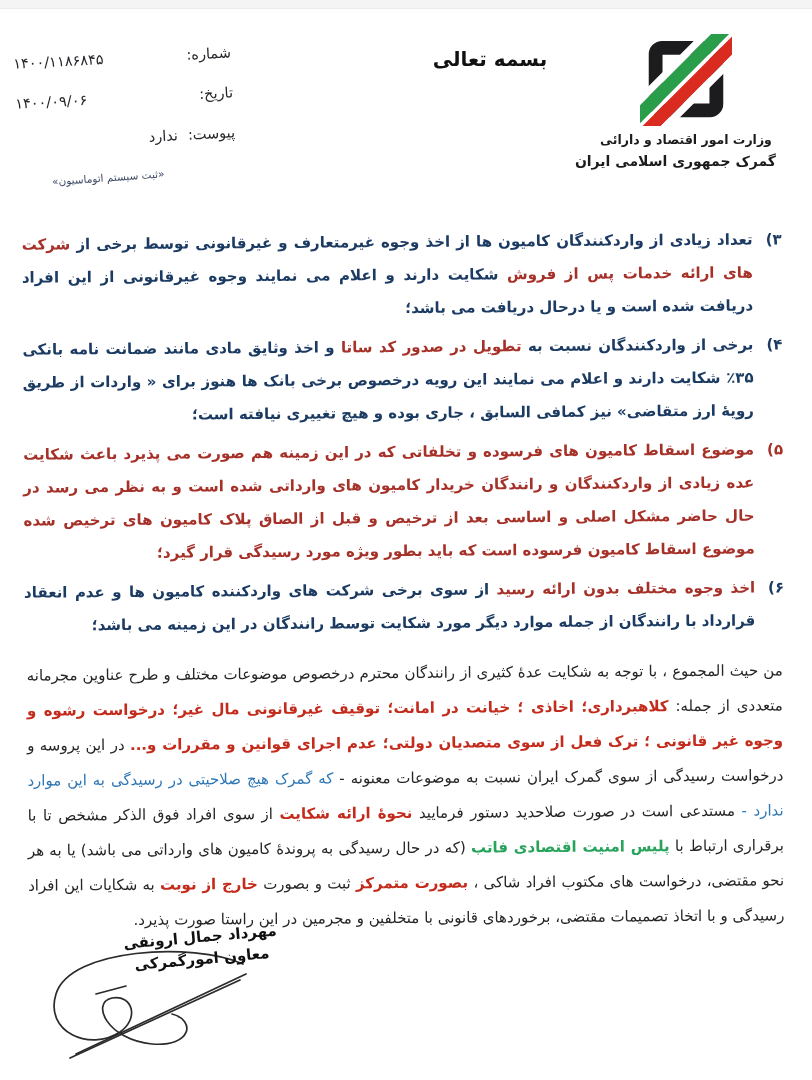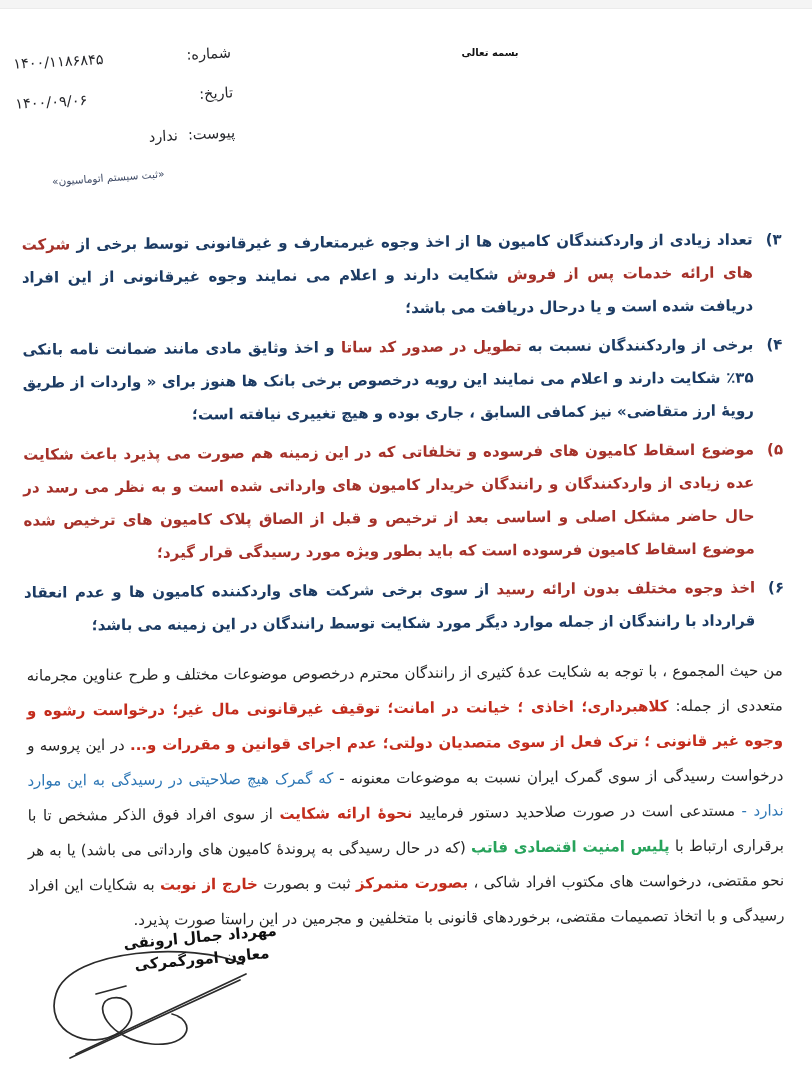--- a/index.html
+++ b/index.html
@@ -9,21 +9,21 @@
   }
   .topstrip{position:absolute;top:0;left:0;right:0;height:8px;background:#f4f4f4;border-bottom:1px solid #ebebeb;}
 
   
   .org{position:absolute;top:34px;right:36px;width:180px;text-align:center;color:var(--logo_black);}
   .org svg{display:block;margin:0 auto;}
   .org .ministry{font-size:12.5px;font-weight:700;white-space:nowrap;margin-top:6px;}
   .org .customs{font-size:14px;font-weight:700;white-space:nowrap;margin-top:6px;}
 
   .besmele{position:absolute;top:47px;left:425px;width:130px;text-align:center;
-    font-size:10px;font-weight:700;color:#111;}
+    font-size:20px;font-weight:700;color:#111;}
 
   .meta{position:absolute;top:50px;left:16px;width:218px;transform:rotate(-3deg);
     font-size:14.5px;color:var(--meta);}
   .meta-row{display:flex;justify-content:space-between;margin-bottom:24px;}
   .meta-row.inline{justify-content:flex-start;gap:10px;}
   .meta-note{margin-top:14px;font-size:10.5px;color:var(--note);text-align:center;
     padding-right:40px;transform:rotate(-1deg);}
 
   
   main{position:absolute;top:226px;right:28px;left:24px;transform:rotate(-0.4deg);}
@@ -53,20 +53,34 @@
   .band-green{fill:var(--logo_green);}
   .band-red{fill:var(--logo_red);}
 </style>
 </head>
 <body>
 
 <div class="page">
 
   <div class="topstrip"></div>
 
+  <div class="org">
+    <svg width="92" height="92" viewBox="0 0 100 100">
+      <rect x="17" y="15" width="66" height="68" rx="7" fill="none" class="logo-frame" stroke-width="15"></rect>
+      <g transform="rotate(-45 50 50)">
+        <rect x="-30" y="26" width="160" height="8" fill="#ffffff"></rect>
+        <rect x="-30" y="34" width="160" height="14" class="band-green"></rect>
+        <rect x="-30" y="48" width="160" height="4" fill="#ffffff"></rect>
+        <rect x="-30" y="52" width="160" height="14" class="band-red"></rect>
+        <rect x="-30" y="66" width="160" height="8" fill="#ffffff"></rect>
+      </g>
+    </svg>
+    <div class="ministry">وزارت امور اقتصاد و دارائی</div>
+    <div class="customs">گمرک جمهوری اسلامی ایران</div>
+  </div>
 
   <div class="besmele">بسمه تعالی</div>
 
   <div class="meta">
     <div id="meta-rows">
         <div class="meta-row">
           <span>شماره:</span>
           <span>۱۴۰۰/۱۱۸۶۸۴۵</span>
         </div>
         <div class="meta-row">

